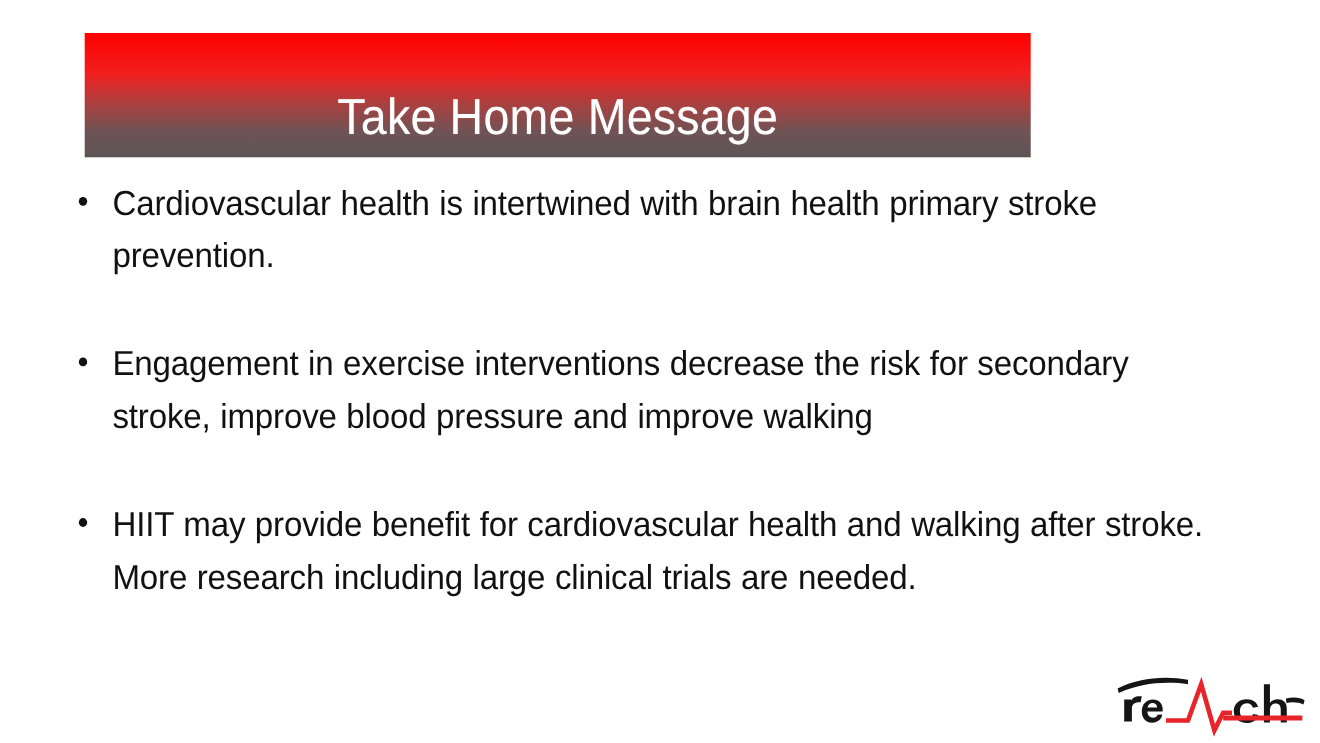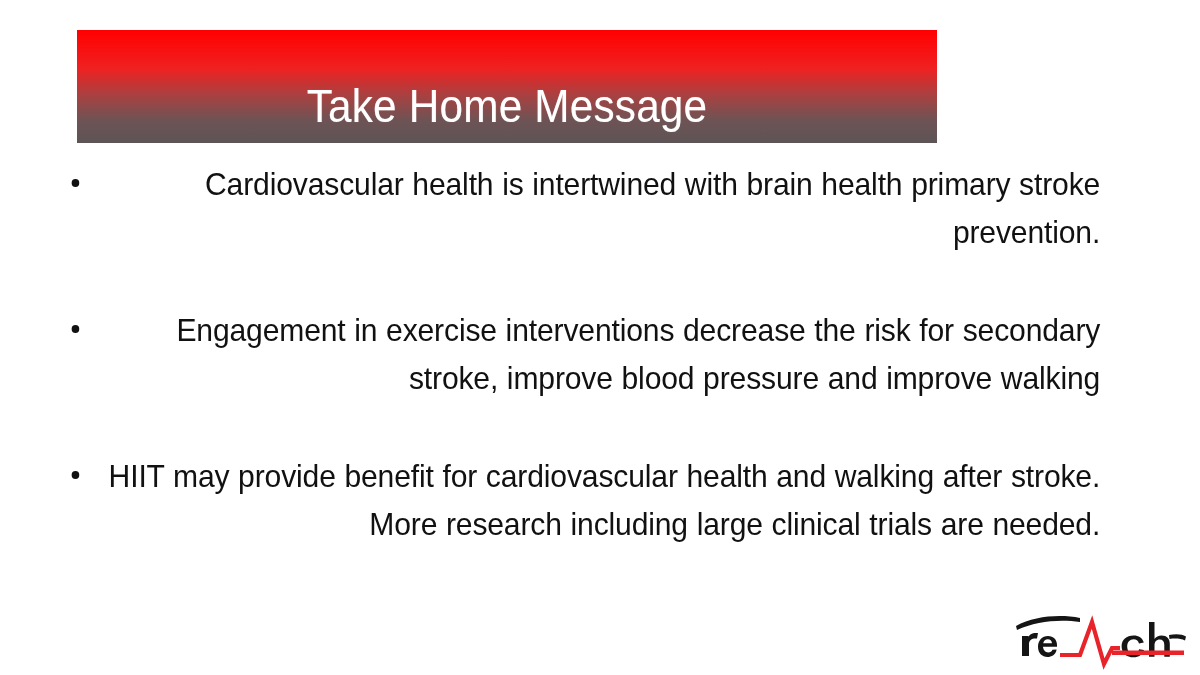--- a/index.html
+++ b/index.html
@@ -51,21 +51,20 @@
     white-space: nowrap;
     text-shadow: 0 0 1px rgba(255,255,255,0.35);
   }
 
   
   #body-list {
     position: absolute;
     left: 64px;
     top: 160px;
     width: 1085px;
-    text-align: right;
   }
   .bullet-item {
     position: relative;
     padding-left: 40px;
     margin-bottom: 50px;
     color: #111111;
     font-size: 31.5px;
     line-height: 48px;
     transform: scaleX(0.955);
     transform-origin: left center;

